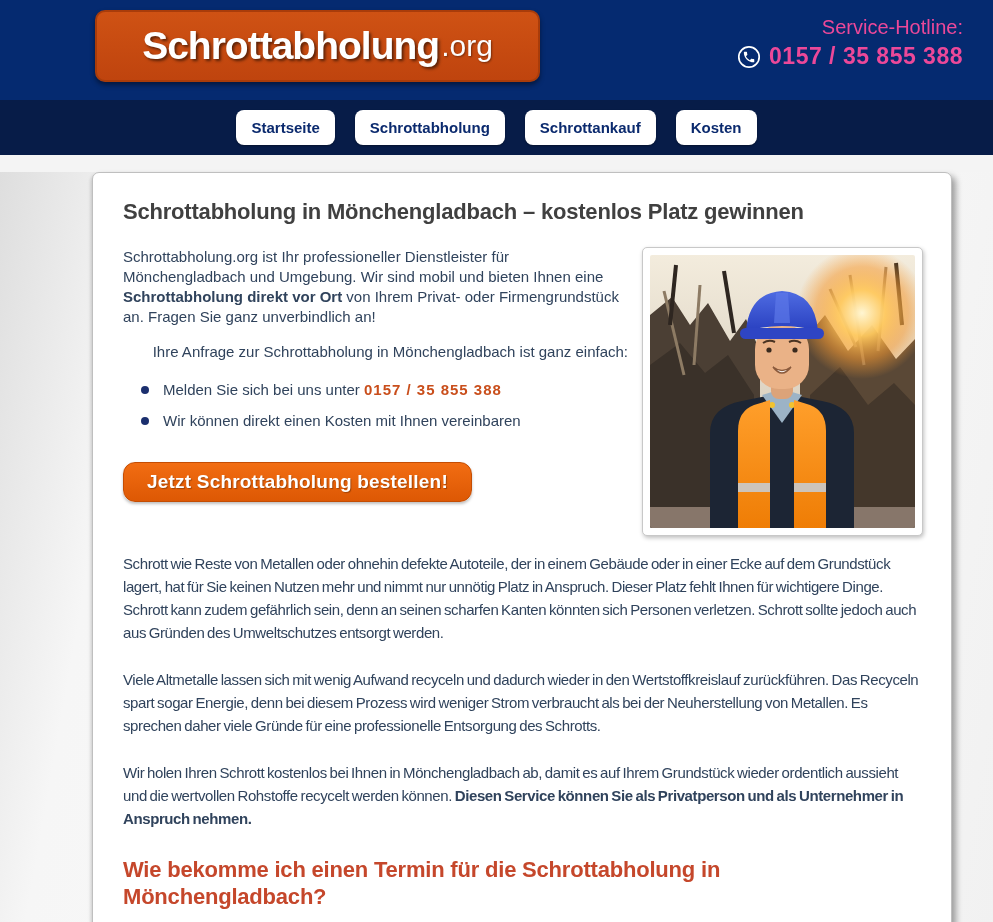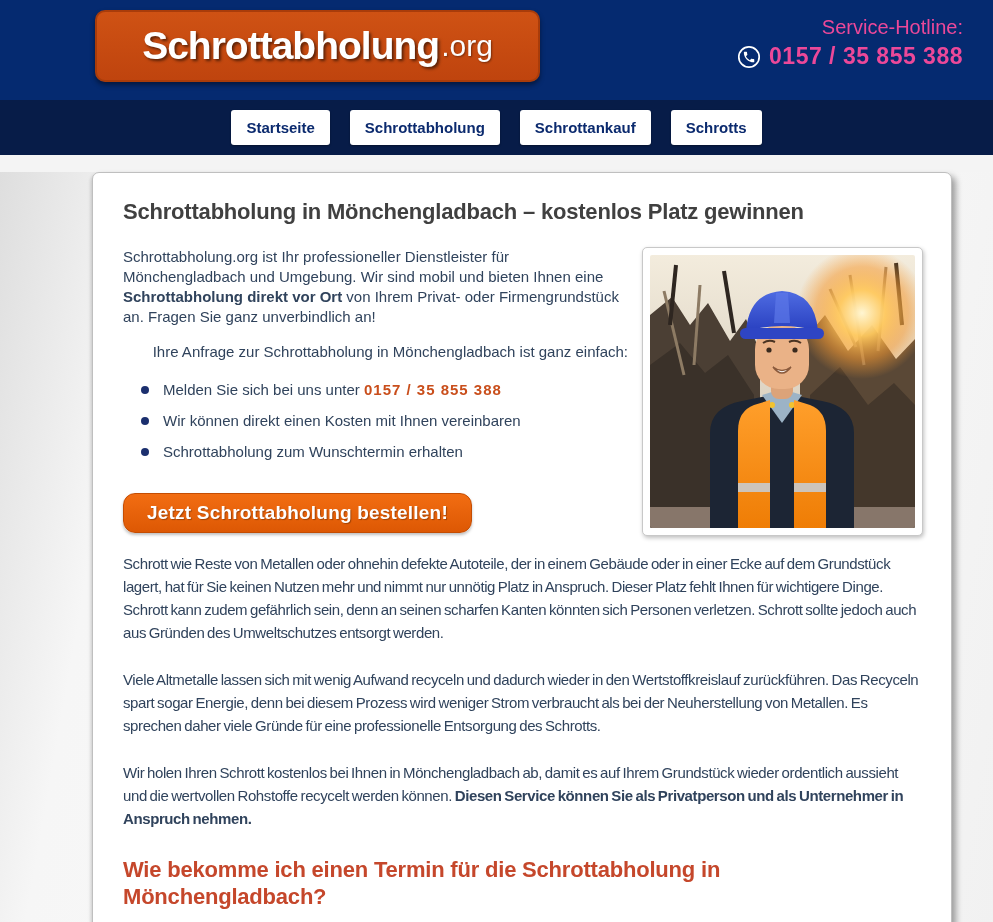--- a/index.html
+++ b/index.html
@@ -23,21 +23,21 @@
   .hotline { position:absolute; right:30px; top:16px; text-align:right; color:#ec4899; }
   .hotline-label { font-size:20px; font-weight:500; }
   .hotline-row { display:flex; align-items:center; justify-content:flex-end; gap:8px; margin-top:4px; cursor:pointer; }
   .hotline-number { font-size:23px; font-weight:bold; letter-spacing:.5px; }
   .phone-ic { width:24px; height:24px; }
 
   
   .navbar { height:55px; background:#071c48; display:flex; align-items:center;
     justify-content:center; gap:20px; }
   .nav-btn { background:#fff; color:#0b2a6e; font-size:15px; font-weight:600;
-    padding:9px 15px; border-radius:3px; cursor:pointer; box-shadow:0 1px 2px rgba(0,0,0,.35); }
+    padding:9px 15px; border-radius:8px; cursor:pointer; box-shadow:0 1px 2px rgba(0,0,0,.35); }
 
   
   .page { height:767px; background:linear-gradient(100deg,#dedede 0%,#f6f6f6 14%,#fbfbfb 60%,#f1f1f1 100%); }
   .card { margin:17px 41px 0 92px; width:860px; min-height:760px; background:#fff;
     border:1px solid #bfbfbf; border-radius:7px;
     box-shadow:4px 4px 6px rgba(0,0,0,.35), -2px 2px 3px rgba(0,0,0,.10);
     padding:26px 32px 40px 30px; }
 
   h1.title { color:#404040; font-size:22px; font-weight:bold; letter-spacing:-.2px; margin-bottom:22px; }
 
@@ -94,43 +94,40 @@
       </svg>
       <span class="hotline-number">0157 / 35 855 388</span>
     </div>
   </div>
 </div>
 
 <div class="navbar">
   <div class="nav-btn">Startseite</div>
   <div class="nav-btn">Schrottabholung</div>
   <div class="nav-btn">Schrottankauf</div>
-  <div class="nav-btn">Schrotts</div>
+  <div class="nav-btn">Kosten</div>
 </div>
 
 <div class="page">
   <div class="card">
 
     <h1 class="title">Schrottabholung in Mönchengladbach – kostenlos Platz gewinnen</h1>
 
     <div class="columns">
       <div class="text-col">
         <p><span>Schrottabholung.org ist Ihr professioneller Dienstleister für Mönchengladbach und Umgebung. Wir sind mobil und bieten Ihnen eine </span><b class="navyb">Schrottabholung direkt vor Ort</b><span> von Ihrem Privat- oder Firmengrundstück an. Fragen Sie ganz unverbindlich an!</span></p>
 
         <p class="lead">Ihre Anfrage zur Schrottabholung in Mönchengladbach ist ganz einfach:</p>
 
         <ul class="points">
           <li>
             <span class="dot"></span><span>Melden Sie sich bei uns unter </span><span class="phone-inline">0157 / 35 855 388</span>
           </li>
           <li>
             <span class="dot"></span><span>Wir können direkt einen Kosten mit Ihnen vereinbaren</span>
-          </li>
-          <li>
-            <span class="dot"></span><span>Schrottabholung zum Wunschtermin erhalten</span>
           </li>
         </ul>
 
 
         <div class="cta-btn">Jetzt Schrottabholung bestellen!</div>
       </div>
 
       <div class="photo-frame">
         <svg viewBox="0 0 265 273">
           <defs>

